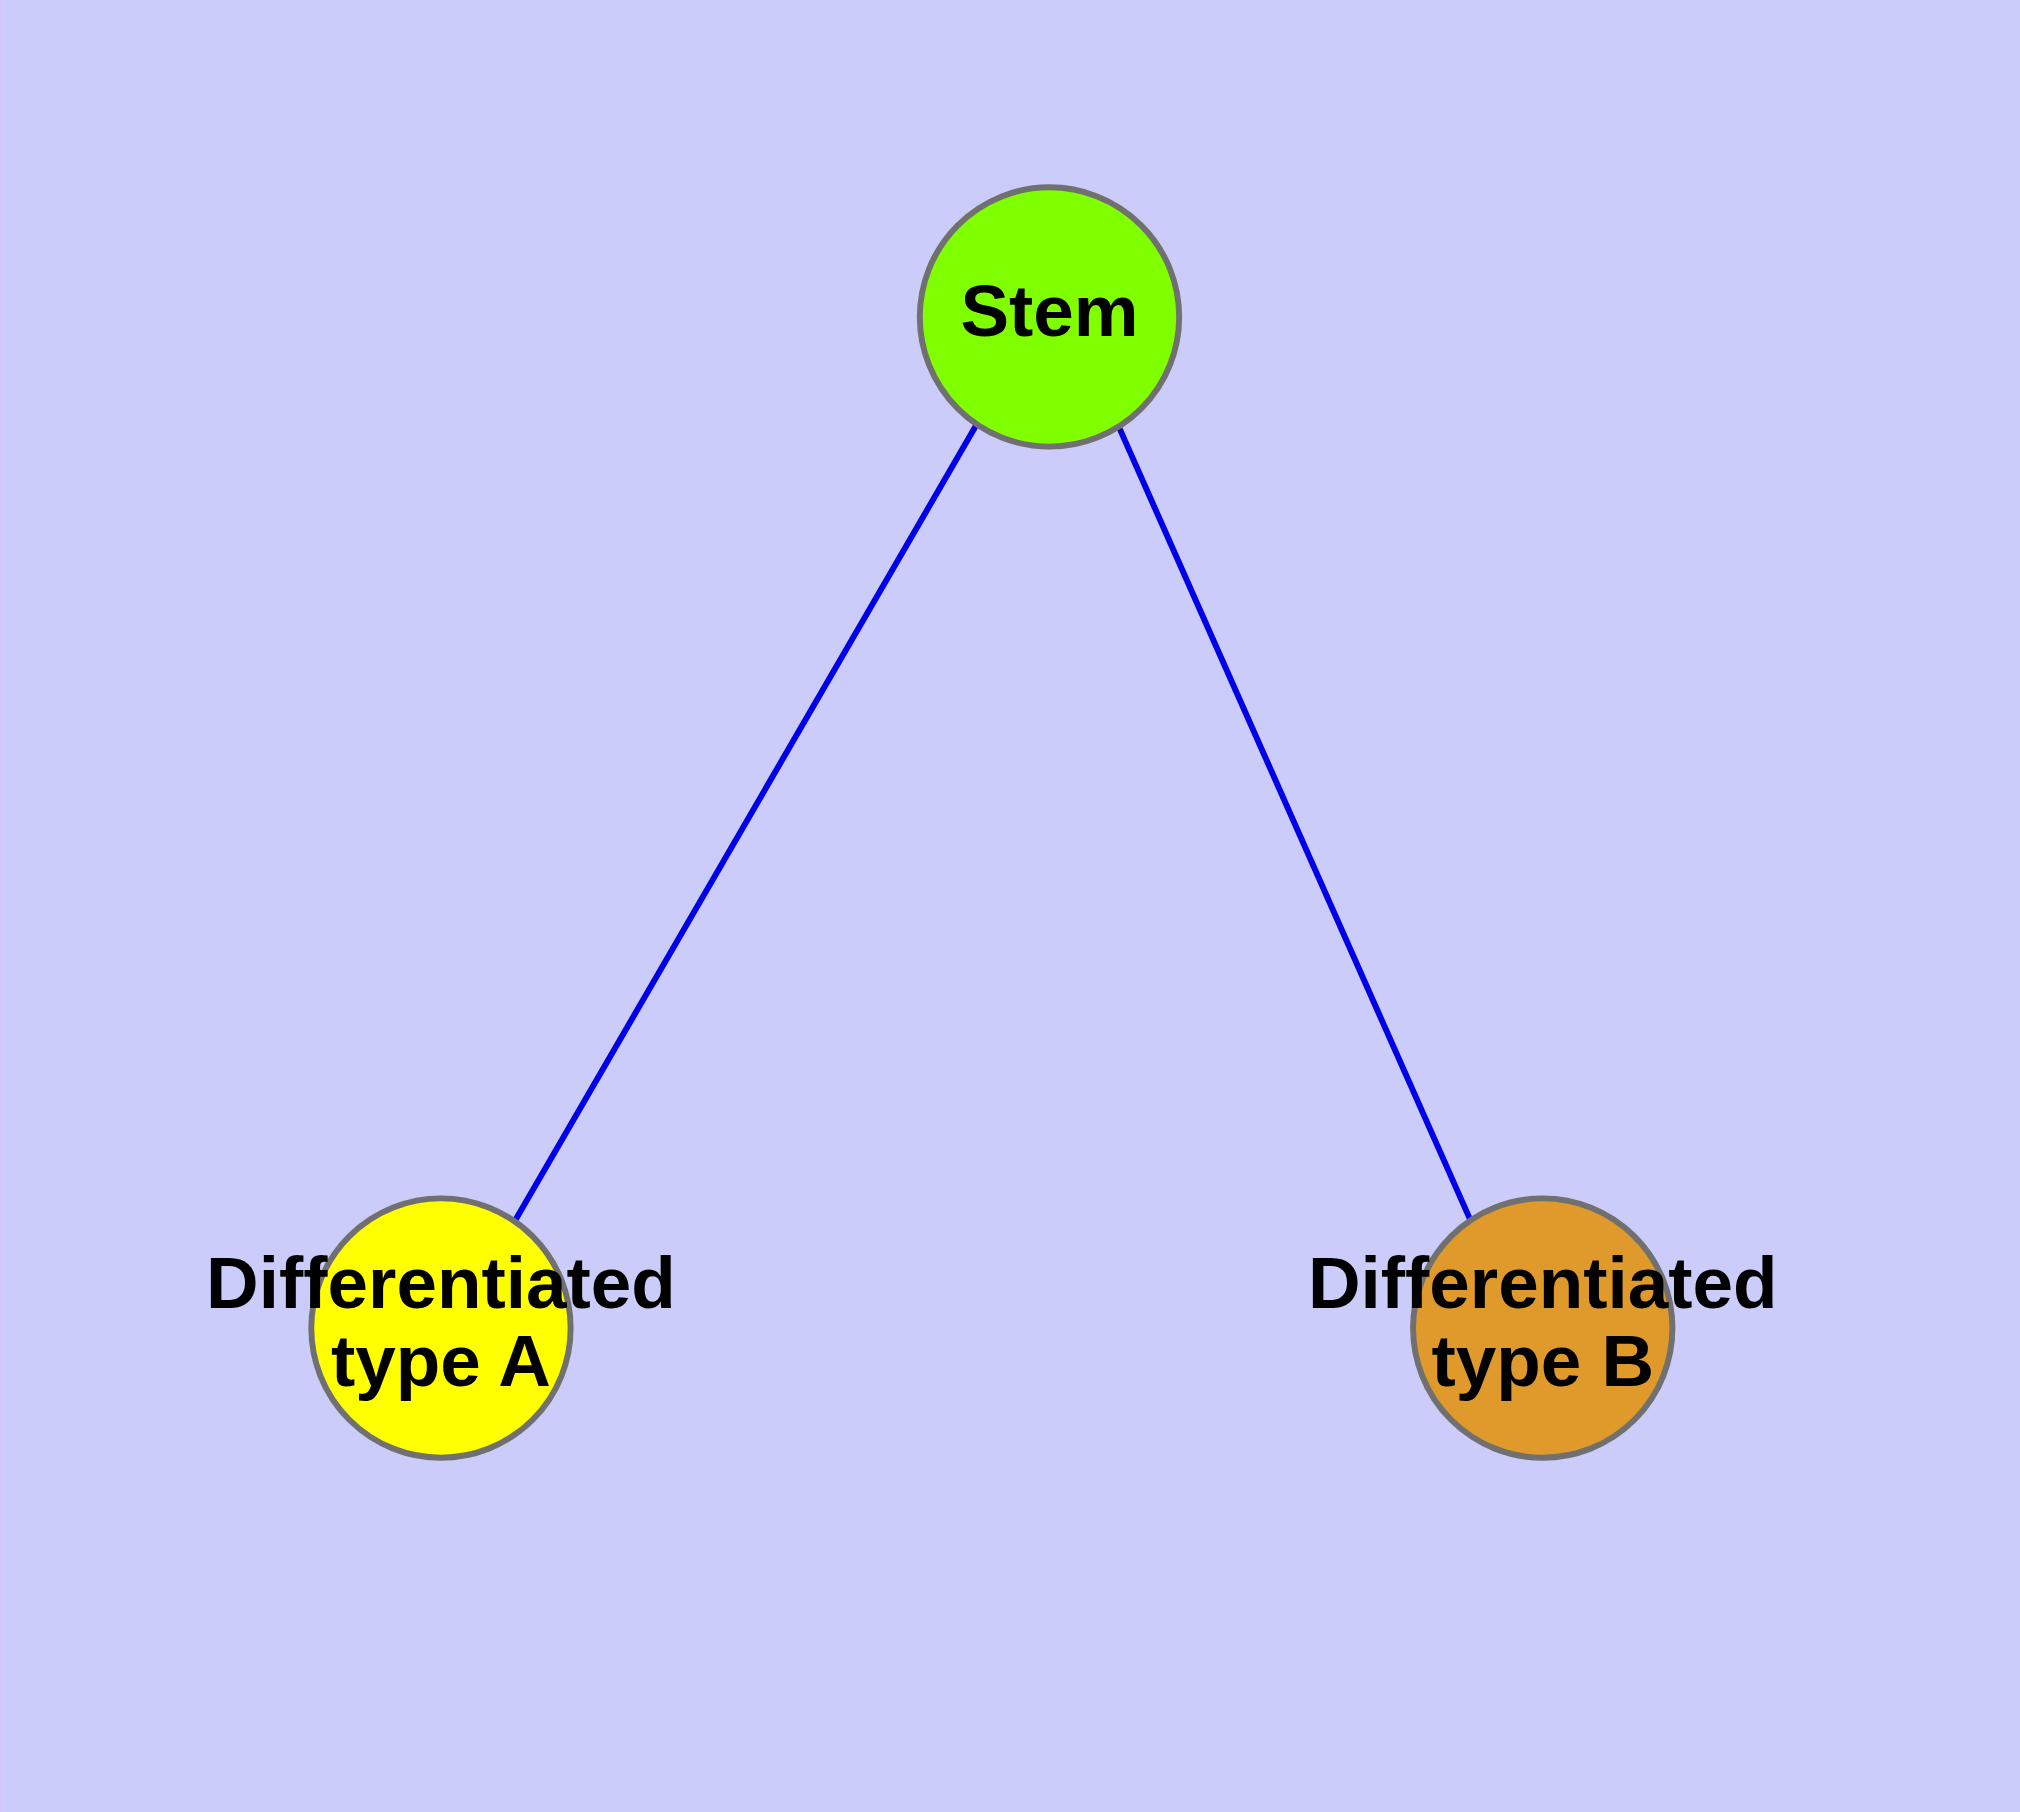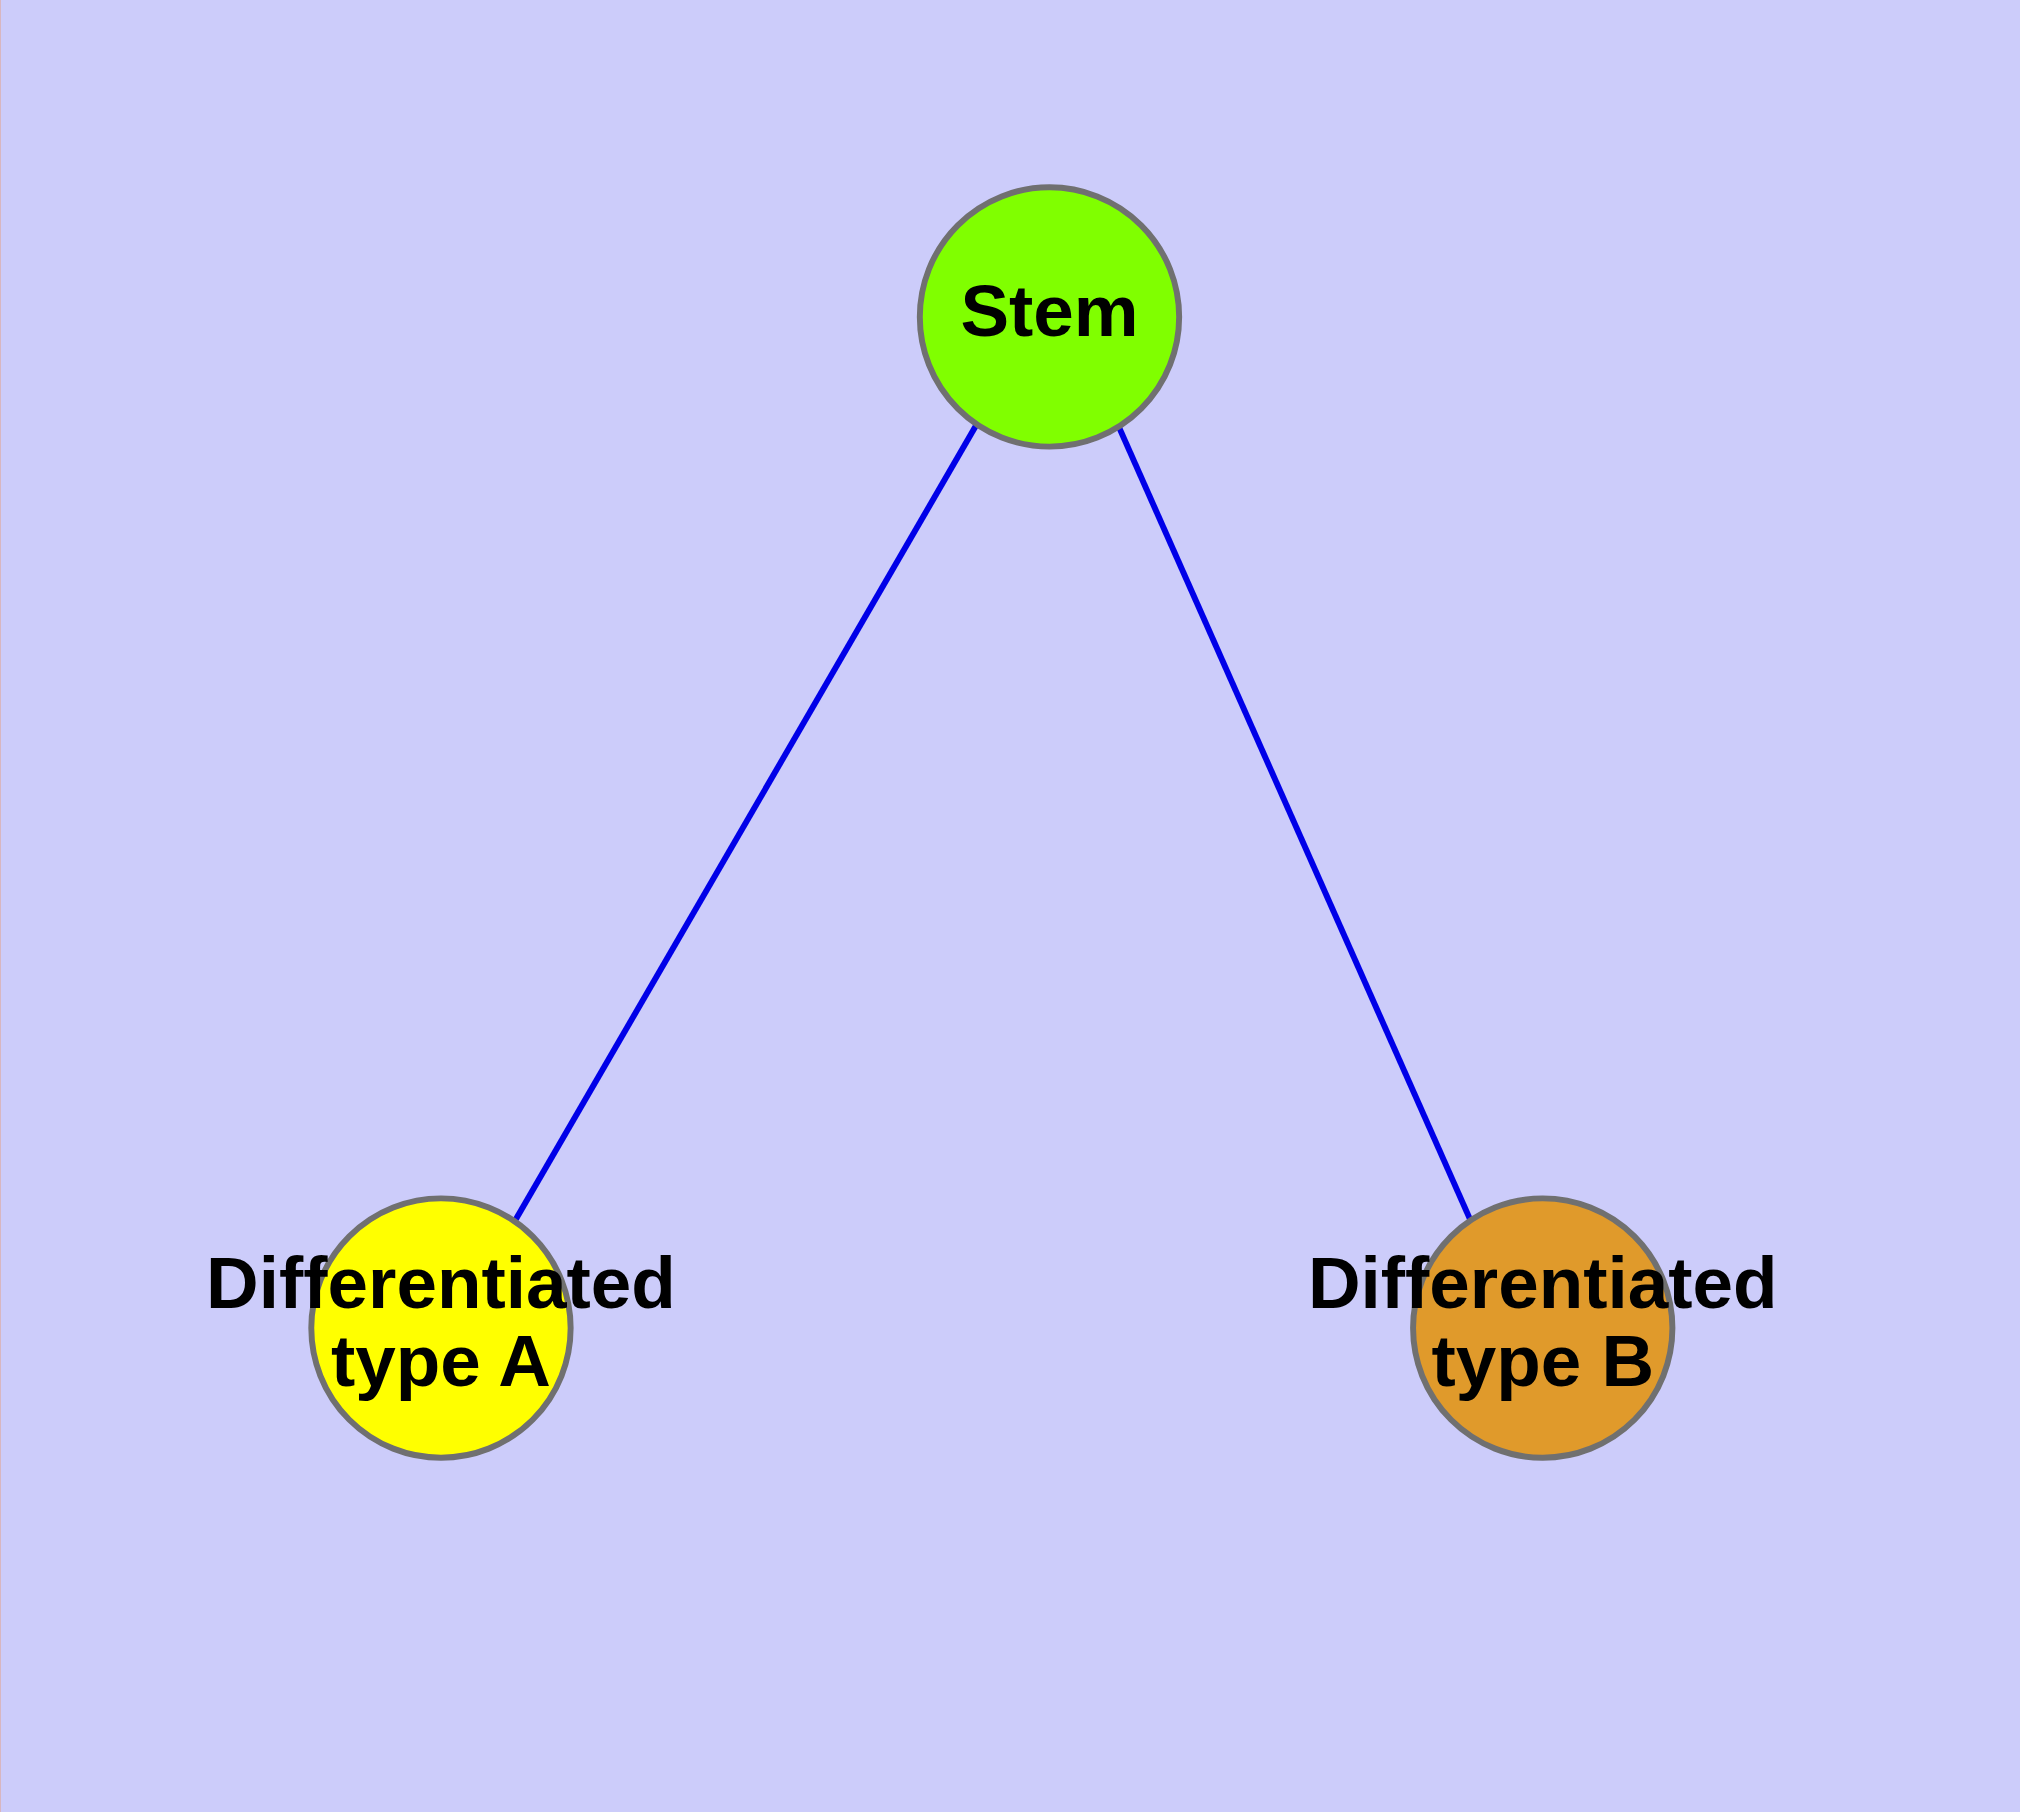--- a/index.html
+++ b/index.html
@@ -39,21 +39,21 @@
     font-size: 86px;
     fill: #000000;
     text-anchor: middle;
     dominant-baseline: middle;
     paint-order: normal;
   }
 </style>
 </head>
 <body>
 
-<div id="stage" style="width: 2021px; height: 1812px; background: #f97316;">
+<div id="stage" style="width: 2021px; height: 1812px; background: #f0abfc;">
   <svg id="graph-svg" viewBox="0 0 2384 2138" xmlns="http://www.w3.org/2000/svg" style="width: 2021px; height: 1812px;">
 
     <rect id="bg-rect" x="0" y="0" width="2384" height="2138" fill="#ccccfa"></rect>
 
     <g id="edges-group">
       <line class="edge-line" id="edge-0" x1="1152" y1="501" x2="607" y2="1441" stroke="#0000e8" stroke-width="7"></line>
       <line class="edge-line" id="edge-1" x1="1320" y1="504" x2="1737" y2="1445" stroke="#0000e8" stroke-width="7"></line>
     </g>
 
     <g id="nodes-group">

